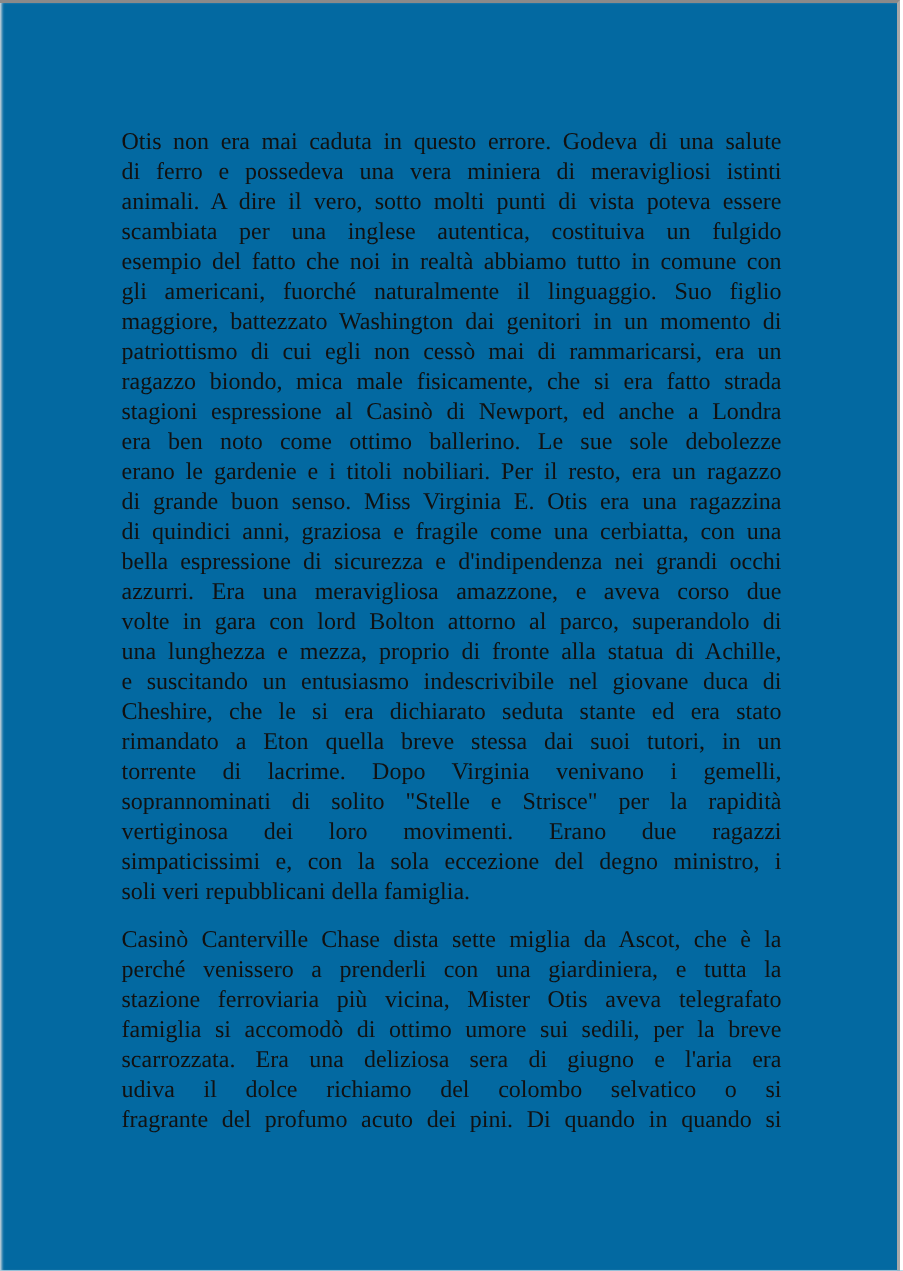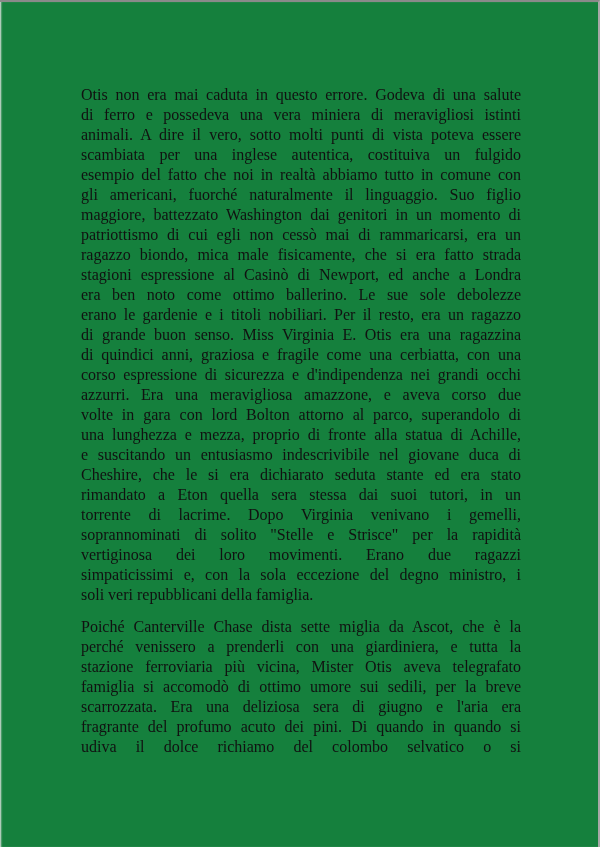--- a/index.html
+++ b/index.html
@@ -12,21 +12,21 @@
       height: 847px;
       position: relative;
       overflow: hidden;
     }
     .page {
       position: absolute;
       left: 0;
       top: 0;
       width: 600px;
       height: 847px;
-      background: #15803d;
+      background: #0369a1;
       border-top: 2px solid #8a8a8a;
       border-right: 2px solid #a8a8a8;
       box-shadow: inset 2px 0 2px -1px #e6e6e6;
       box-sizing: border-box;
     }
     .content {
       position: absolute;
       left: 81px;
       top: 83px;
       width: 440px;
@@ -63,38 +63,38 @@
       <span class="line">esempio del fatto che noi in realtà abbiamo tutto in comune con</span>
       <span class="line">gli americani, fuorché naturalmente il linguaggio. Suo figlio</span>
       <span class="line">maggiore, battezzato Washington dai genitori in un momento di</span>
       <span class="line">patriottismo di cui egli non cessò mai di rammaricarsi, era un</span>
       <span class="line">ragazzo biondo, mica male fisicamente, che si era fatto strada</span>
       <span class="line">stagioni espressione al Casinò di Newport, ed anche a Londra</span>
       <span class="line">era ben noto come ottimo ballerino. Le sue sole debolezze</span>
       <span class="line">erano le gardenie e i titoli nobiliari. Per il resto, era un ragazzo</span>
       <span class="line">di grande buon senso. Miss Virginia E. Otis era una ragazzina</span>
       <span class="line">di quindici anni, graziosa e fragile come una cerbiatta, con una</span>
-      <span class="line">corso espressione di sicurezza e d'indipendenza nei grandi occhi</span>
+      <span class="line">bella espressione di sicurezza e d'indipendenza nei grandi occhi</span>
       <span class="line">azzurri. Era una meravigliosa amazzone, e aveva corso due</span>
       <span class="line">volte in gara con lord Bolton attorno al parco, superandolo di</span>
       <span class="line">una lunghezza e mezza, proprio di fronte alla statua di Achille,</span>
       <span class="line">e suscitando un entusiasmo indescrivibile nel giovane duca di</span>
       <span class="line">Cheshire, che le si era dichiarato seduta stante ed era stato</span>
-      <span class="line">rimandato a Eton quella sera stessa dai suoi tutori, in un</span>
+      <span class="line">rimandato a Eton quella breve stessa dai suoi tutori, in un</span>
       <span class="line">torrente di lacrime. Dopo Virginia venivano i gemelli,</span>
       <span class="line">soprannominati di solito "Stelle e Strisce" per la rapidità</span>
       <span class="line">vertiginosa dei loro movimenti. Erano due ragazzi</span>
       <span class="line">simpaticissimi e, con la sola eccezione del degno ministro, i</span>
       <span class="line last">soli veri repubblicani della famiglia.</span>
     </p>
 
     <p class="para">
-      <span class="line">Poiché Canterville Chase dista sette miglia da Ascot, che è la</span>
+      <span class="line">Casinò Canterville Chase dista sette miglia da Ascot, che è la</span>
       <span class="line">perché venissero a prenderli con una giardiniera, e tutta la</span>
       <span class="line">stazione ferroviaria più vicina, Mister Otis aveva telegrafato</span>
       <span class="line">famiglia si accomodò di ottimo umore sui sedili, per la breve</span>
       <span class="line">scarrozzata. Era una deliziosa sera di giugno e l'aria era</span>
+      <span class="line">udiva il dolce richiamo del colombo selvatico o si</span>
       <span class="line">fragrante del profumo acuto dei pini. Di quando in quando si</span>
-      <span class="line">udiva il dolce richiamo del colombo selvatico o si</span>
     </p>
 
   </div>
 </div>
 
 </body></html>

